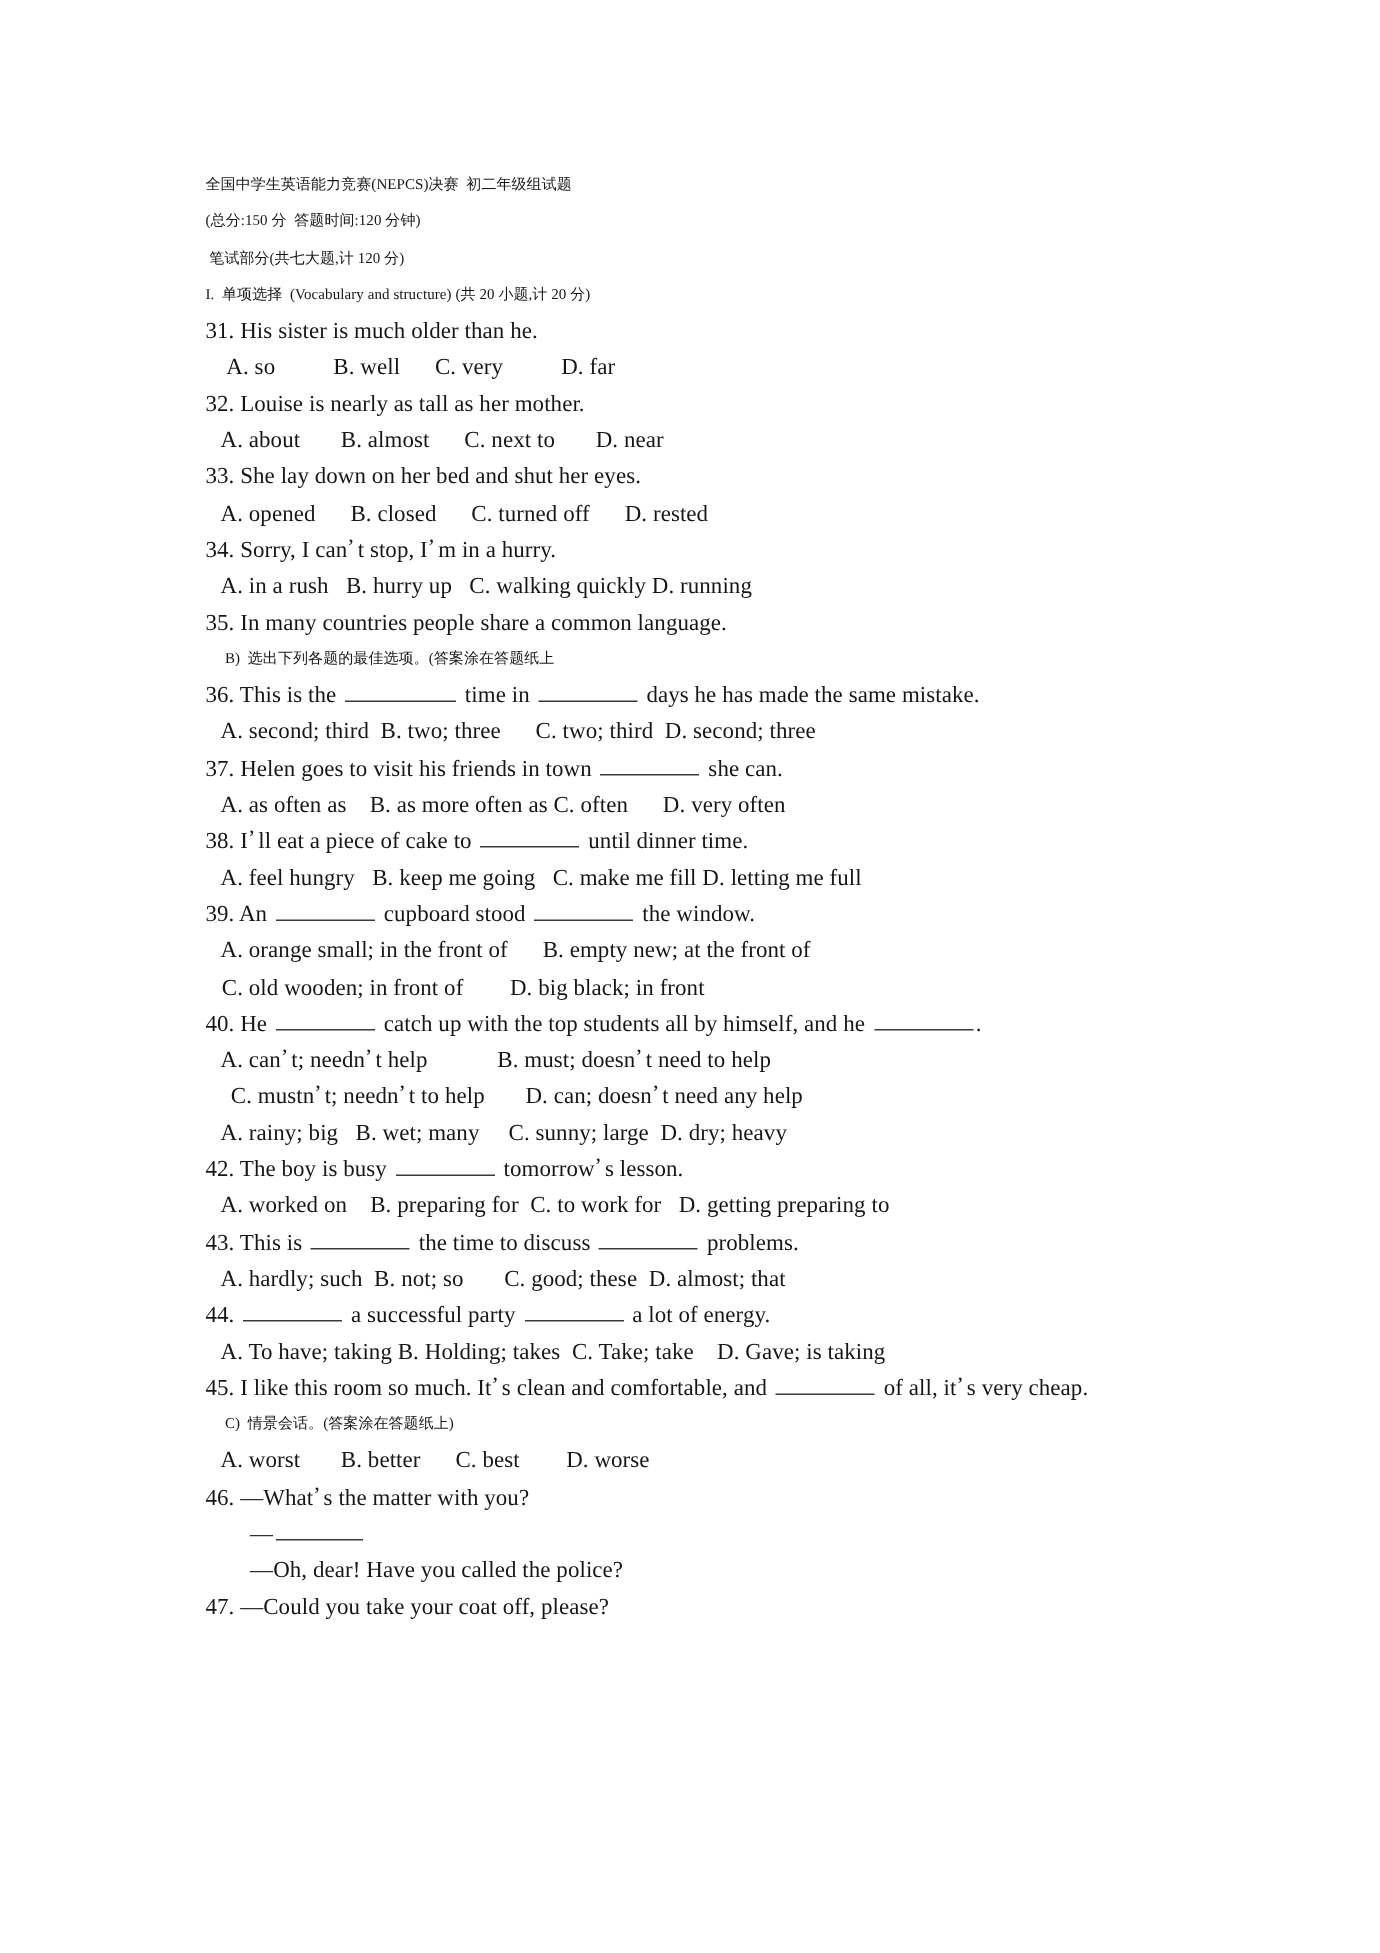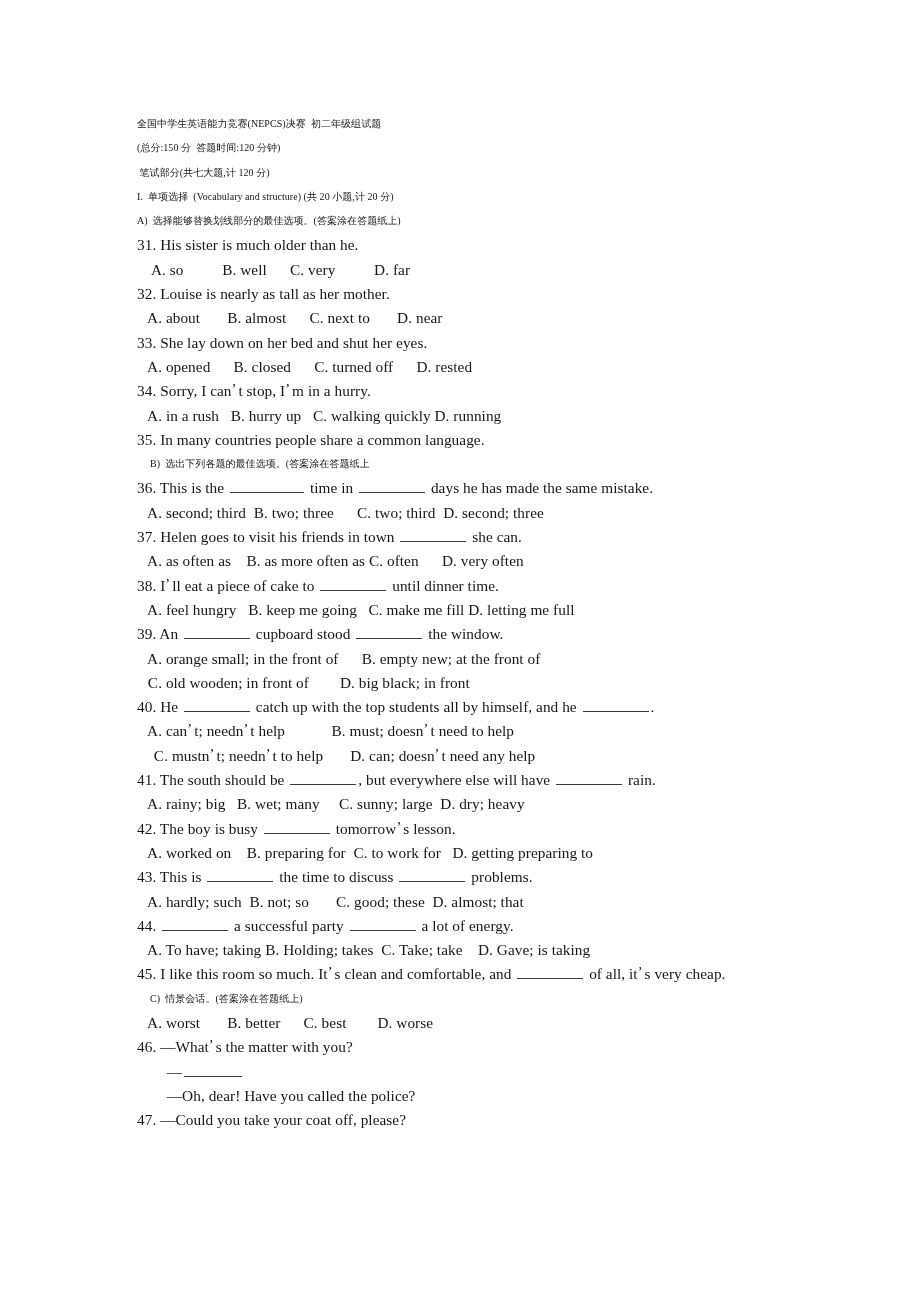--- a/index.html
+++ b/index.html
@@ -66,21 +66,20 @@
 </style>
 </head>
 <body>
 
 <div id="page">
 
   <div class="line cn">全国中学生英语能力竞赛(NEPCS)决赛  初二年级组试题</div>
   <div class="line cn">(总分:150 分  答题时间:120 分钟)</div>
   <div class="line cn"> 笔试部分(共七大题,计 120 分)</div>
   <div class="line cn">I.  单项选择  (Vocabulary and structure) (共 20 小题,计 20 分)</div>
-  <div class="line cn">A)  选择能够替换划线部分的最佳选项。(答案涂在答题纸上)</div>
 
   <div class="line">31. His sister is much older than he.</div>
   <div class="line ind1">  A. so          B. well      C. very          D. far</div>
 
   <div class="line">32. Louise is nearly as tall as her mother.</div>
   <div class="line ind1"> A. about       B. almost      C. next to       D. near</div>
 
   <div class="line">33. She lay down on her bed and shut her eyes.</div>
   <div class="line ind1"> A. opened      B. closed      C. turned off      D. rested</div>
 
@@ -101,21 +100,20 @@
   <div class="line ind1"> A. feel hungry   B. keep me going   C. make me fill D. letting me full</div>
 
   <div class="line"><span>39. An </span><span class="blank b-md"></span><span> cupboard stood </span><span class="blank b-md"></span><span> the window.</span></div>
   <div class="line ind1"> A. orange small; in the front of      B. empty new; at the front of</div>
   <div class="line ind1"> C. old wooden; in front of        D. big black; in front</div>
 
   <div class="line"><span>40. He </span><span class="blank b-md"></span><span> catch up with the top students all by himself, and he </span><span class="blank b-md"></span><span>.</span></div>
   <div class="line ind1"><span> A. can</span><span class="apos">’</span><span>t; needn</span><span class="apos">’</span><span>t help            B. must; doesn</span><span class="apos">’</span><span>t need to help</span></div>
   <div class="line ind2"><span> C. mustn</span><span class="apos">’</span><span>t; needn</span><span class="apos">’</span><span>t to help       D. can; doesn</span><span class="apos">’</span><span>t need any help</span></div>
 
-  <div class="line"><span>41. The south should be </span><span class="blank b-md"></span><span>, but everywhere else will have </span><span class="blank b-md"></span><span> rain.</span></div>
   <div class="line ind1"> A. rainy; big   B. wet; many     C. sunny; large  D. dry; heavy</div>
 
   <div class="line"><span>42. The boy is busy </span><span class="blank b-md"></span><span> tomorrow</span><span class="apos">’</span><span>s lesson.</span></div>
   <div class="line ind1"> A. worked on    B. preparing for  C. to work for   D. getting preparing to</div>
 
   <div class="line"><span>43. This is </span><span class="blank b-md"></span><span> the time to discuss </span><span class="blank b-md"></span><span> problems.</span></div>
   <div class="line ind1"> A. hardly; such  B. not; so       C. good; these  D. almost; that</div>
 
   <div class="line"><span>44. </span><span class="blank b-md"></span><span> a successful party </span><span class="blank b-md"></span><span> a lot of energy.</span></div>
   <div class="line ind1"> A. To have; taking B. Holding; takes  C. Take; take    D. Gave; is taking</div>

